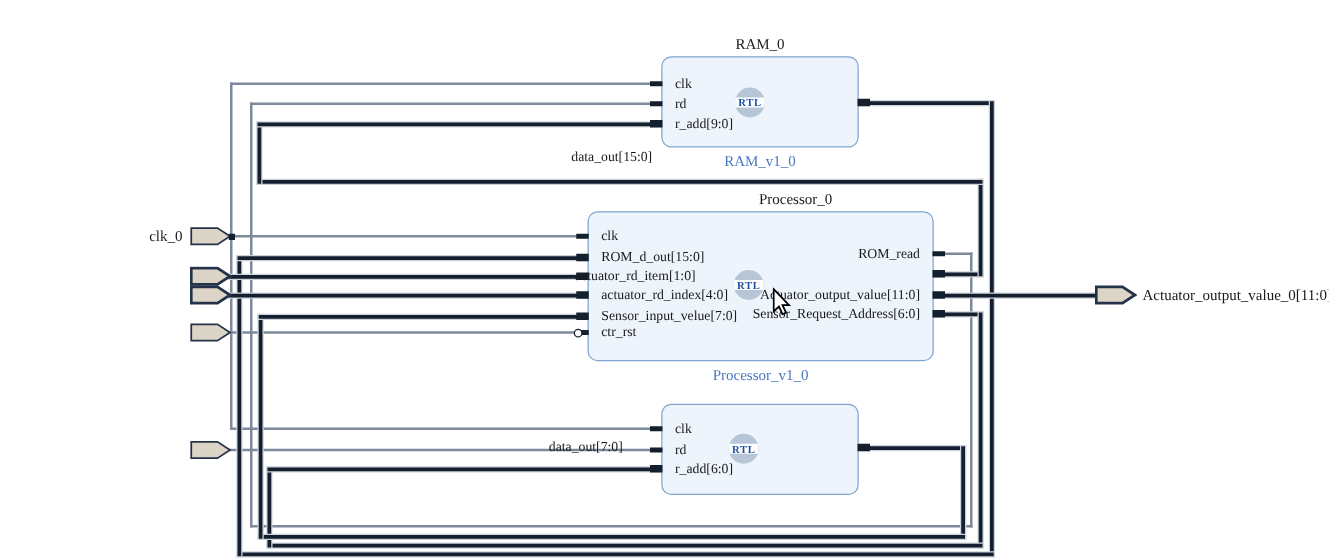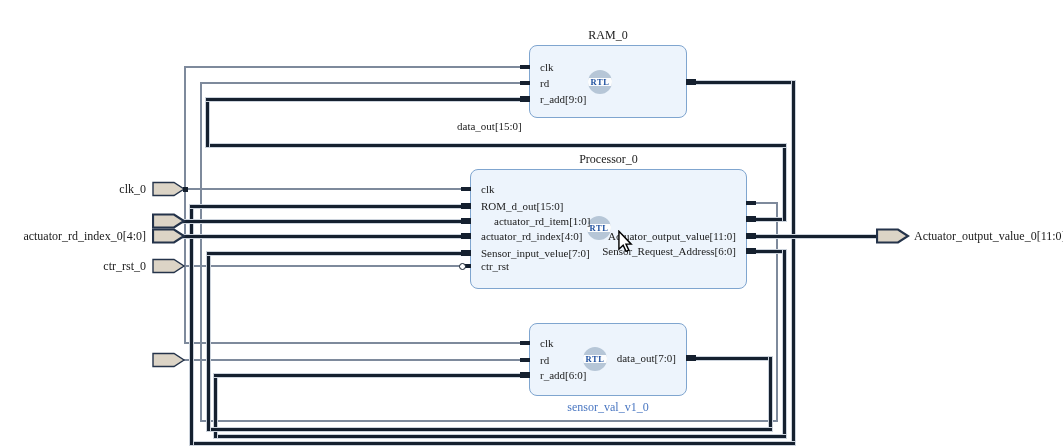--- a/index.html
+++ b/index.html
@@ -59,86 +59,86 @@
     <div class="wire thick" style="left: 213.5px; top: 434.5px; width: 572px; height: 3px;"></div>
     <div class="wire thick" style="left: 213.5px; top: 373.5px; width: 3px; height: 64px;"></div>
     <div class="wire thick" style="left: 213.5px; top: 373.5px; width: 317px; height: 3px;"></div>
     <div class="wire thick" style="left: 685.5px; top: 356.5px; width: 86px; height: 3px;"></div>
     <div class="wire thick" style="left: 768.5px; top: 356.5px; width: 3px; height: 74px;"></div>
     <div class="wire thick" style="left: 206.5px; top: 427.5px; width: 565px; height: 3px;"></div>
     <div class="wire thick" style="left: 206.5px; top: 251.5px; width: 3px; height: 179px;"></div>
     <div class="wire thick" style="left: 206.5px; top: 251.5px; width: 265px; height: 3px;"></div>
     <div class="block" style="left: 529px; top: 45px; width: 158px; height: 73px;"></div>
     <div class="block-title" style="left: 499px; top: 28px; width: 218px;">RAM_0</div>
+    <div class="block-sub" style="left: 499px; top: 122px; width: 218px;">RAM_v1_0</div>
     <div class="rtl" style="left: 588px; top: 70px;">
       <div class="band"></div>
       <div class="txt">RTL</div>
     </div>
     <div class="stub" style="left: 520px; top: 65px; width: 10px; height: 4px;"></div>
     <div class="port-label" style="top: 60px; left: 540px;">clk</div>
     <div class="stub" style="left: 520px; top: 81px; width: 10px; height: 4px;"></div>
     <div class="port-label" style="top: 76px; left: 540px;">rd</div>
     <div class="stub" style="left: 520px; top: 96px; width: 10px; height: 6px;"></div>
     <div class="port-label" style="top: 92px; left: 540px;">r_add[9:0]</div>
     <div class="stub" style="left: 686px; top: 79px; width: 10px; height: 6px;"></div>
     <div class="port-label" style="top: 75px; left: 457px; width: 219px;  margin-top: 44px;">data_out[15:0]</div>
     <div class="block" style="left: 470px; top: 169px; width: 277px; height: 120px;"></div>
-    <div class="block-title" style="left: 440px; top: 152px; width: 337px;">Processor_0</div>
+    <div class="block-title" style="left: 468px; top: 152px; width: 337px;">Processor_0</div>
+    <div class="block-sub" style="left: 440px; top: 293px; width: 337px;">Processor_v1_0</div>
     <div class="rtl" style="left: 587px; top: 216px;">
       <div class="band"></div>
       <div class="txt">RTL</div>
     </div>
     <div class="stub" style="left: 461px; top: 187px; width: 10px; height: 4px;"></div>
     <div class="port-label" style="top: 182px; left: 481px;">clk</div>
     <div class="stub" style="left: 461px; top: 203px; width: 10px; height: 6px;"></div>
     <div class="port-label" style="top: 199px; left: 481px;">ROM_d_out[15:0]</div>
     <div class="stub" style="left: 461px; top: 218px; width: 10px; height: 6px;"></div>
-    <div class="port-label" style="top: 214px; left: 494px;">actuator_rd_item[1:0]</div>
+    <div class="port-label" style="top: 214px; left: 460px;">actuator_rd_item[1:0]</div>
     <div class="stub" style="left: 461px; top: 233px; width: 10px; height: 6px;"></div>
     <div class="port-label" style="top: 229px; left: 481px;">actuator_rd_index[4:0]</div>
     <div class="stub" style="left: 461px; top: 250px; width: 10px; height: 6px;"></div>
     <div class="port-label" style="top: 246px; left: 481px;">Sensor_input_velue[7:0]</div>
     <div class="stub" style="left: 461px; top: 264px; width: 10px; height: 4px;"></div>
     <div class="port-label" style="top: 259px; left: 481px;">ctr_rst</div>
     <div class="rst-circle" style="left: 459px; top: 262.5px;"></div>
     <div class="stub" style="left: 746px; top: 201px; width: 10px; height: 4px;"></div>
+    <div class="port-label" style="top: 196px; left: 517px; width: 219px; text-align: right;">ROM_read</div>
     <div class="stub" style="left: 746px; top: 216px; width: 10px; height: 6px;"></div>
     <div class="stub" style="left: 746px; top: 233px; width: 10px; height: 6px;"></div>
     <div class="port-label" style="top: 229px; left: 517px; width: 219px; text-align: right;">Actuator_output_value[11:0]</div>
     <div class="stub" style="left: 746px; top: 248px; width: 10px; height: 6px;"></div>
     <div class="port-label" style="top: 244px; left: 517px; width: 219px; text-align: right;">Sensor_Request_Address[6:0]</div>
     <div class="block" style="left: 529px; top: 323px; width: 158px; height: 73px;"></div>
-    <div class="block-sub" style="left: 499px; top: 400px; width: 218px;">sensor_val_v1_0</div>
     <div class="rtl" style="left: 583px; top: 347px;">
       <div class="band"></div>
       <div class="txt">RTL</div>
     </div>
     <div class="stub" style="left: 520px; top: 341px; width: 10px; height: 4px;"></div>
     <div class="port-label" style="top: 336px; left: 540px;">clk</div>
     <div class="stub" style="left: 520px; top: 358px; width: 10px; height: 4px;"></div>
     <div class="port-label" style="top: 353px; left: 540px;">rd</div>
     <div class="stub" style="left: 520px; top: 372px; width: 10px; height: 6px;"></div>
     <div class="port-label" style="top: 368px; left: 540px;">r_add[6:0]</div>
     <div class="stub" style="left: 686px; top: 355px; width: 10px; height: 6px;"></div>
-    <div class="port-label" style="top: 351px; left: 457px; width: 219px; text-align: right;">data_out[7:0]</div>
+    <div class="port-label" style="top: 351px; left: 439px; width: 219px; ">data_out[7:0]</div>
     <div class="pentagon" style="left: 152px; top: 181px; width: 34px; height: 16px;"><svg width="34" height="16" viewBox="0 0 34 16">
         <polygon points="1,1.5 22,1.5 32,8 22,14.5 1,14.5" fill="#dcd4c6" stroke="#24334a" stroke-width="1.4"></polygon>
       </svg></div>
     <div class="ext-label right-align" style="top: 182px; left: 0px; width: 146px;">clk_0</div>
     <div class="pentagon" style="left: 152px; top: 213px; width: 34px; height: 16px;"><svg width="34" height="16" viewBox="0 0 34 16">
         <polygon points="1,1.5 22,1.5 32,8 22,14.5 1,14.5" fill="#dcd4c6" stroke="#24334a" stroke-width="2.2"></polygon>
       </svg></div>
     <div class="pentagon" style="left: 152px; top: 228px; width: 34px; height: 16px;"><svg width="34" height="16" viewBox="0 0 34 16">
         <polygon points="1,1.5 22,1.5 32,8 22,14.5 1,14.5" fill="#dcd4c6" stroke="#24334a" stroke-width="2.2"></polygon>
       </svg></div>
-    <div class="ext-label right-align" style="top: 229px; left: 0px; width: 146px;">actuator_rd_index_0[4:0]</div>
     <div class="pentagon" style="left: 152px; top: 258px; width: 34px; height: 16px;"><svg width="34" height="16" viewBox="0 0 34 16">
         <polygon points="1,1.5 22,1.5 32,8 22,14.5 1,14.5" fill="#dcd4c6" stroke="#24334a" stroke-width="1.4"></polygon>
       </svg></div>
-    <div class="ext-label right-align" style="top: 259px; left: 0px; width: 146px;">ctr_rst_0</div>
     <div class="pentagon" style="left: 152px; top: 352px; width: 34px; height: 16px;"><svg width="34" height="16" viewBox="0 0 34 16">
         <polygon points="1,1.5 22,1.5 32,8 22,14.5 1,14.5" fill="#dcd4c6" stroke="#24334a" stroke-width="1.4"></polygon>
       </svg></div>
     <div class="pentagon" style="left: 876px; top: 228px; width: 34px; height: 16px;"><svg width="34" height="16" viewBox="0 0 34 16">
         <polygon points="1,1.5 22,1.5 32,8 22,14.5 1,14.5" fill="#dcd4c6" stroke="#24334a" stroke-width="2.2"></polygon>
       </svg></div>
     <div class="ext-label" style="top: 229px; left: 914px;">Actuator_output_value_0[11:0]</div>
     <div class="dot" style="left: 182.5px; top: 186.5px;"></div>
     <div class="cursor" style="left: 618px; top: 230px;"><svg width="16" height="22" viewBox="0 0 10 14">
         <path d="M0.5,0.8 L0.5,12.2 L3.2,9.7 L5,13.6 L6.8,12.8 L5,9 L8.3,9 Z" fill="#ffffff" stroke="#000000" stroke-width="0.9"></path>

